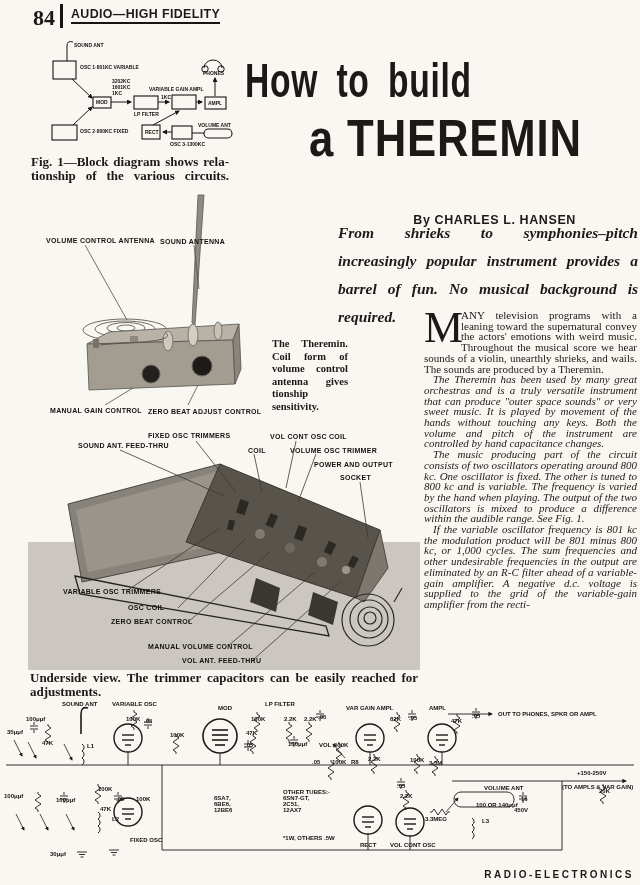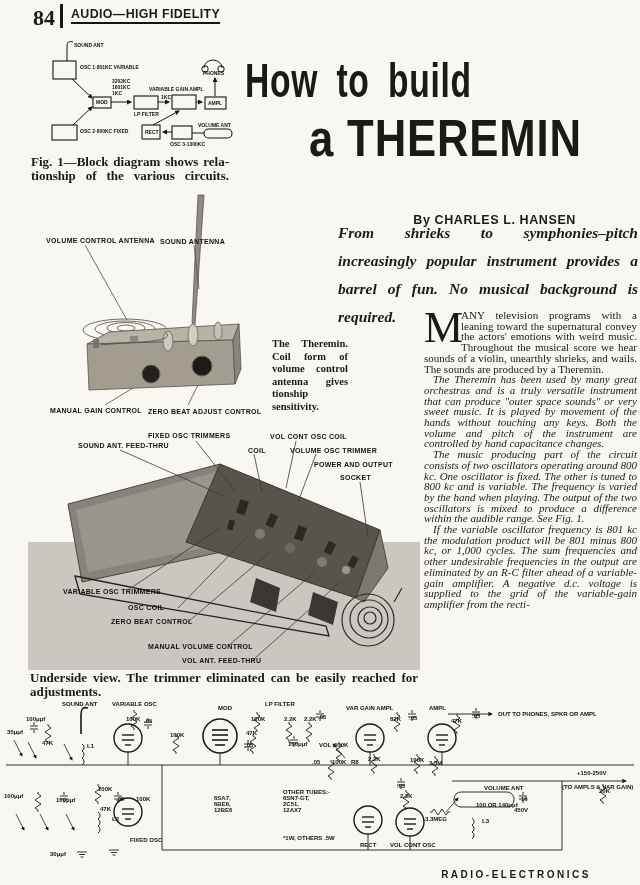--- a/index.html
+++ b/index.html
@@ -50,21 +50,21 @@
   .s{font-size:6px;letter-spacing:0;}
 
   
   .fig1{position:absolute;left:28px;top:36px;width:210px;height:118px;}
   .photo1{position:absolute;left:30px;top:193px;width:312px;height:247px;}
   .photo2{position:absolute;left:28px;top:430px;width:392px;height:240px;}
   .fig2{position:absolute;left:2px;top:698px;width:636px;height:160px;}
   .fig1 svg,.photo1 svg,.photo2 svg,.fig2 svg{position:absolute;left:0;top:0;}
   .overlay{position:absolute;inset:0;}
 
-  .footer{position:absolute;left:398px;top:869px;width:236px;text-align:center;
+  .footer{position:absolute;left:398px;top:869px;width:236px;text-align:right;
           font-family:"Liberation Sans",sans-serif;font-weight:bold;font-size:10px;letter-spacing:2.5px;}
 </style>
 </head>
 <body>
 
 <div class="page">
 
   <div class="pgnum">84</div>
   <div class="hbar"></div>
   <div class="section">AUDIO—HIGH FIDELITY</div>
@@ -227,21 +227,21 @@
         <span class="lbl" style="left: 262px; top: 17px;">VOLUME OSC TRIMMER</span>
         <span class="lbl" style="left: 286px; top: 31px;">POWER AND OUTPUT</span>
         <span class="lbl" style="left: 312px; top: 44px;">SOCKET</span>
         <span class="lbl" style="left: 35px; top: 158px;">VARIABLE OSC TRIMMERS</span>
         <span class="lbl" style="left: 100px; top: 174px;">OSC COIL</span>
         <span class="lbl" style="left: 83px; top: 188px;">ZERO BEAT CONTROL</span>
         <span class="lbl" style="left: 120px; top: 213px;">MANUAL VOLUME CONTROL</span>
         <span class="lbl" style="left: 154px; top: 227px;">VOL ANT. FEED-THRU</span>
       </div>
   </div>
-  <div class="figcap ph2cap">Underside view. The trimmer eliminated can be easily reached for adjustments.</div>
+  <div class="figcap ph2cap">Underside view. The trimmer capacitors can be easily reached for adjustments.</div>
 
   <div class="article">
     <p class="lead"><span class="dropcap">M</span><span>ANY television programs with a leaning toward the supernatural convey the actors' emotions with weird music. Throughout the musical score we hear sounds of a violin, unearthly shrieks, and wails. The sounds are produced by a Theremin.</span></p>
     <div>
 
     <p class="body-p">The Theremin has been used by many great orchestras and is a truly versatile instrument that can produce "outer space sounds" or very sweet music. It is played by movement of the hands without touching any keys. Both the volume and pitch of the instrument are controlled by hand capacitance changes.</p>
         <p class="body-p">The music producing part of the circuit consists of two oscillators operating around 800 kc. One oscillator is fixed. The other is tuned to 800 kc and is variable. The frequency is varied by the hand when playing. The output of the two oscillators is mixed to produce a difference within the audible range. See Fig. 1.</p>
         <p class="body-p">If the variable oscillator frequency is 801 kc the modulation product will be 801 minus 800 kc, or 1,000 cycles. The sum frequencies and other undesirable frequencies in the output are eliminated by an R-C filter ahead of a variable-gain amplifier. A negative d.c. voltage is supplied to the grid of the variable-gain amplifier from the recti-</p>
       </div>
   </div>

